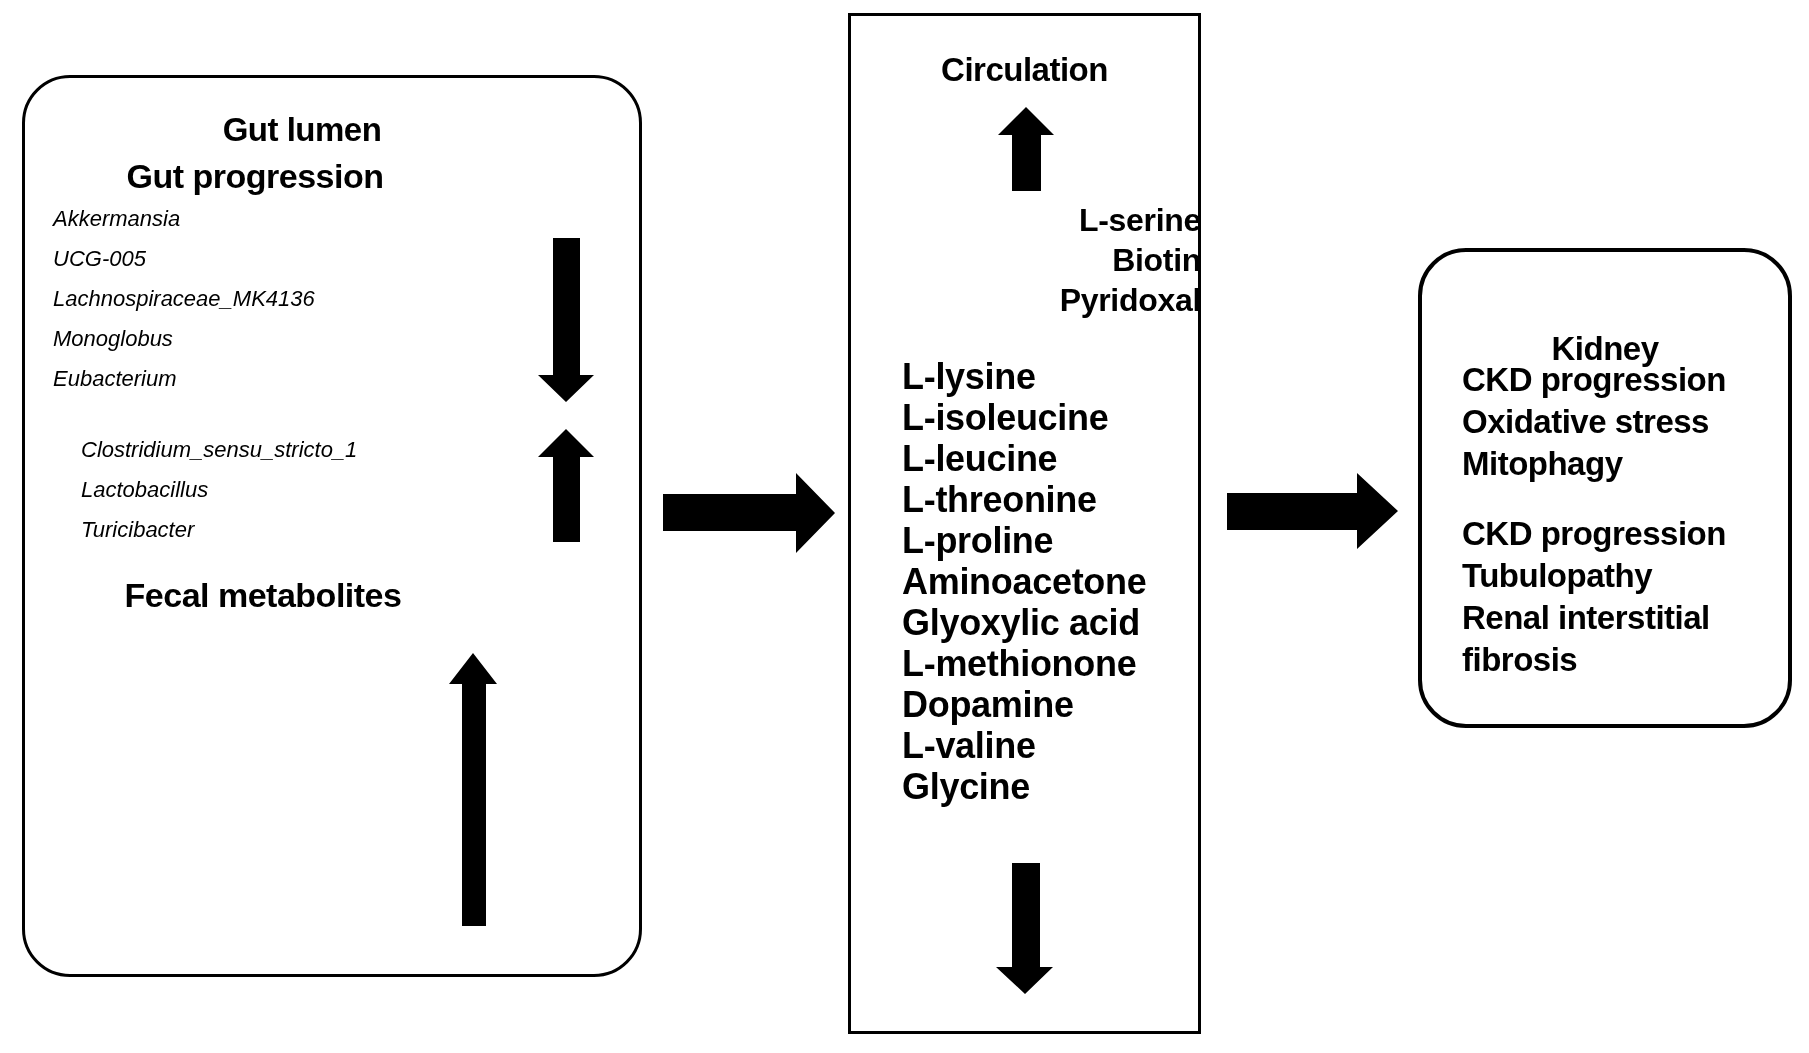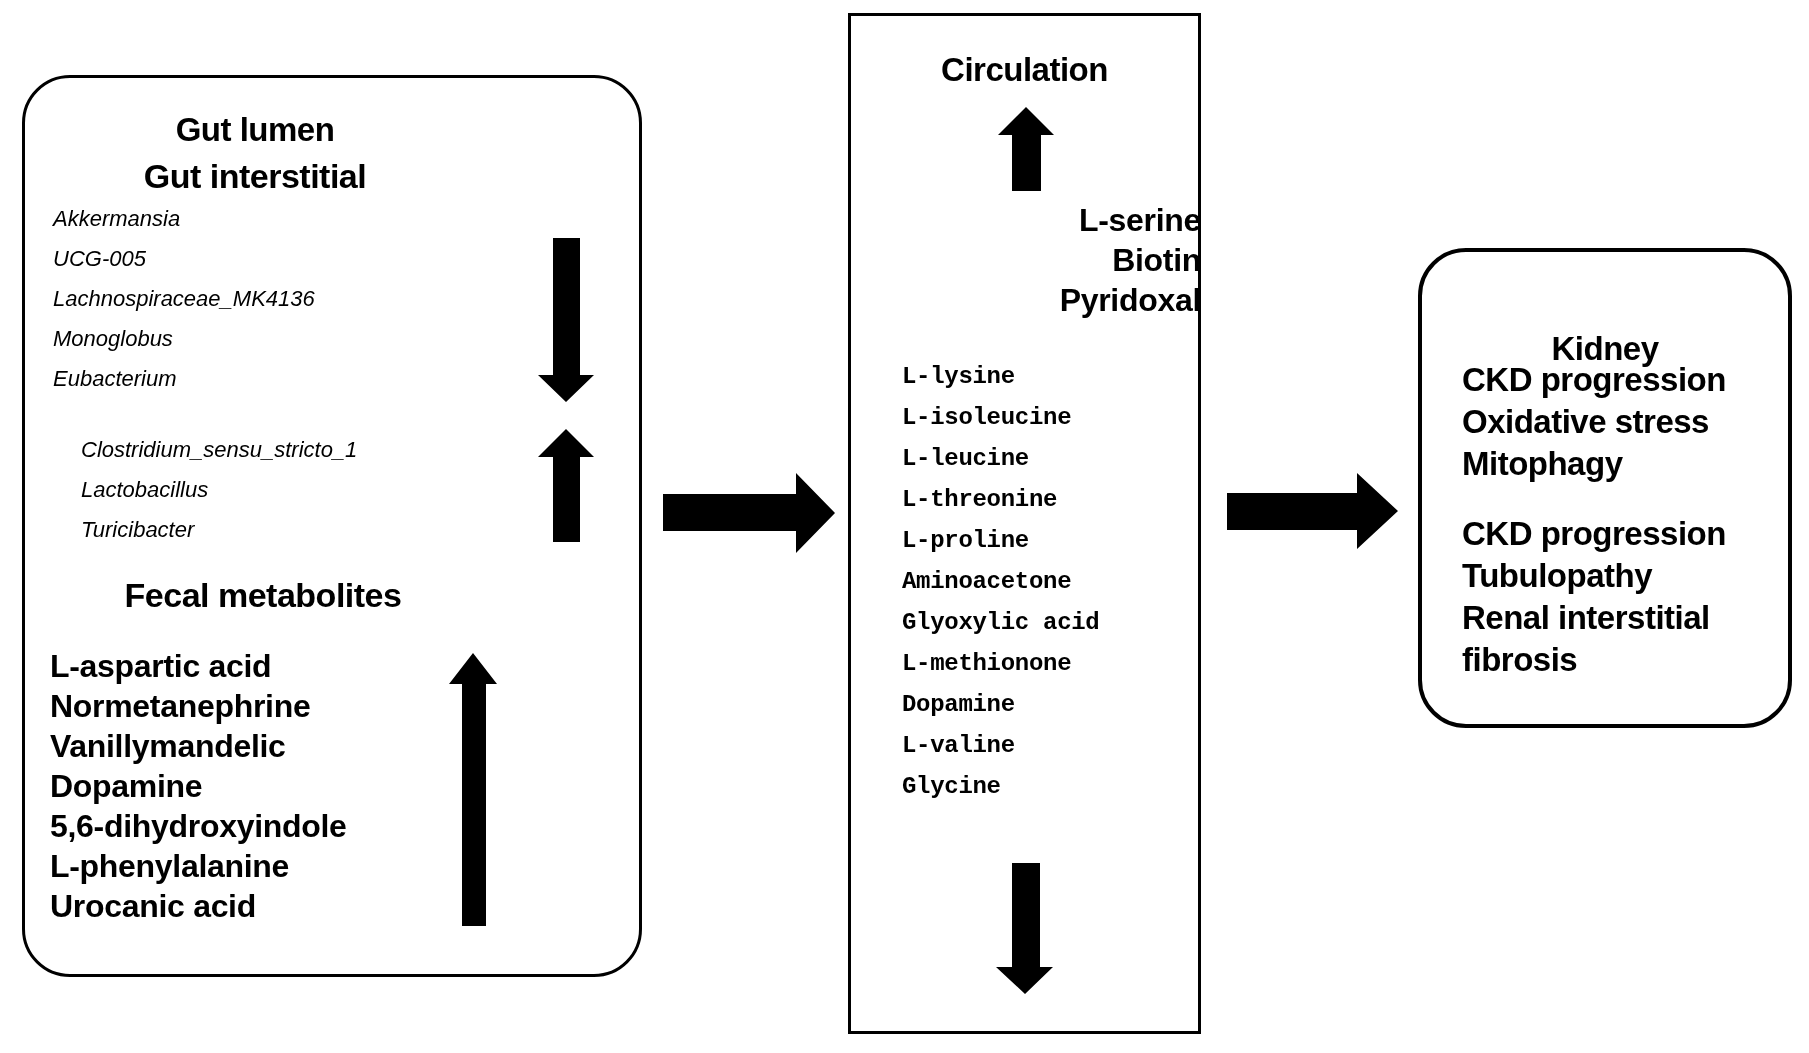--- a/index.html
+++ b/index.html
@@ -56,26 +56,25 @@
     white-space: nowrap;
   }
   .mid-centered {
     font-size: 32px;
     line-height: 40px;
     font-weight: bold;
     letter-spacing: -0.3px;
     text-align: center;
   }
   .mid-list {
-    font-size: 24px;
+    font-size: 36px;
     line-height: 41px;
     font-weight: bold;
     letter-spacing: -0.3px;
     white-space: nowrap;
-    font-family: Liberation Mono, monospace;
   }
   .kid-list {
     font-size: 33px;
     line-height: 42px;
     font-weight: bold;
     letter-spacing: -0.5px;
   }
   #arrow-layer {
     position: absolute;
     left: 0;
@@ -88,49 +87,40 @@
 <body>
 
 <div id="canvas">
 
   <div class="box rounded" style="left:22px; top:75px; width:620px; height:902px;"></div>
 
   <div class="box square" style="left:848px; top:13px; width:353px; height:1021px;"></div>
 
   <div class="box rounded" style="left:1418px; top:248px; width:374px; height:480px; border-width:4px;"></div>
 
-  <div class="abs title center" style="left:22px; top:108px; width:466px;">Gut lumen</div>
+  <div class="abs title center" style="left:22px; top:108px; width:466px;padding-left:47px;">Gut lumen</div>
 
-  <div class="abs subtitle center" style="left:22px; top:156px; width:466px;">Gut interstitial</div>
+  <div class="abs subtitle center" style="left:22px; top:156px; width:466px;">Gut progression</div>
 
   <div class="abs gut-list" style="left:53px; top:199px;">
       <div>Akkermansia</div>
       <div>UCG-005</div>
       <div>Lachnospiraceae_MK4136</div>
       <div>Monoglobus</div>
       <div>Eubacterium</div>
     </div>
 
   <div class="abs gut-list" style="left:53px; top:430px;margin-left:28px;">
       <div>Clostridium_sensu_stricto_1</div>
       <div>Lactobacillus</div>
       <div>Turicibacter</div>
     </div>
 
   <div class="abs subtitle center" style="left:30px; top:575px; width:466px;">Fecal metabolites</div>
 
-  <div class="abs fecal-list" style="left:50px; top:646px;">
-      <div>L-aspartic acid</div>
-      <div>Normetanephrine</div>
-      <div>Vanillymandelic</div>
-      <div>Dopamine</div>
-      <div>5,6-dihydroxyindole</div>
-      <div>L-phenylalanine</div>
-      <div>Urocanic acid</div>
-    </div>
 
   <div class="abs title center" style="left:848px; top:48px; width:353px;">Circulation</div>
 
   <div class="abs mid-centered" style="left:848px; top:200px; width:353px;text-align:right;">
       <div>L-serine</div>
       <div>Biotin</div>
       <div>Pyridoxal</div>
     </div>
 
   <div class="abs mid-list" style="left:902px; top:356px;">

